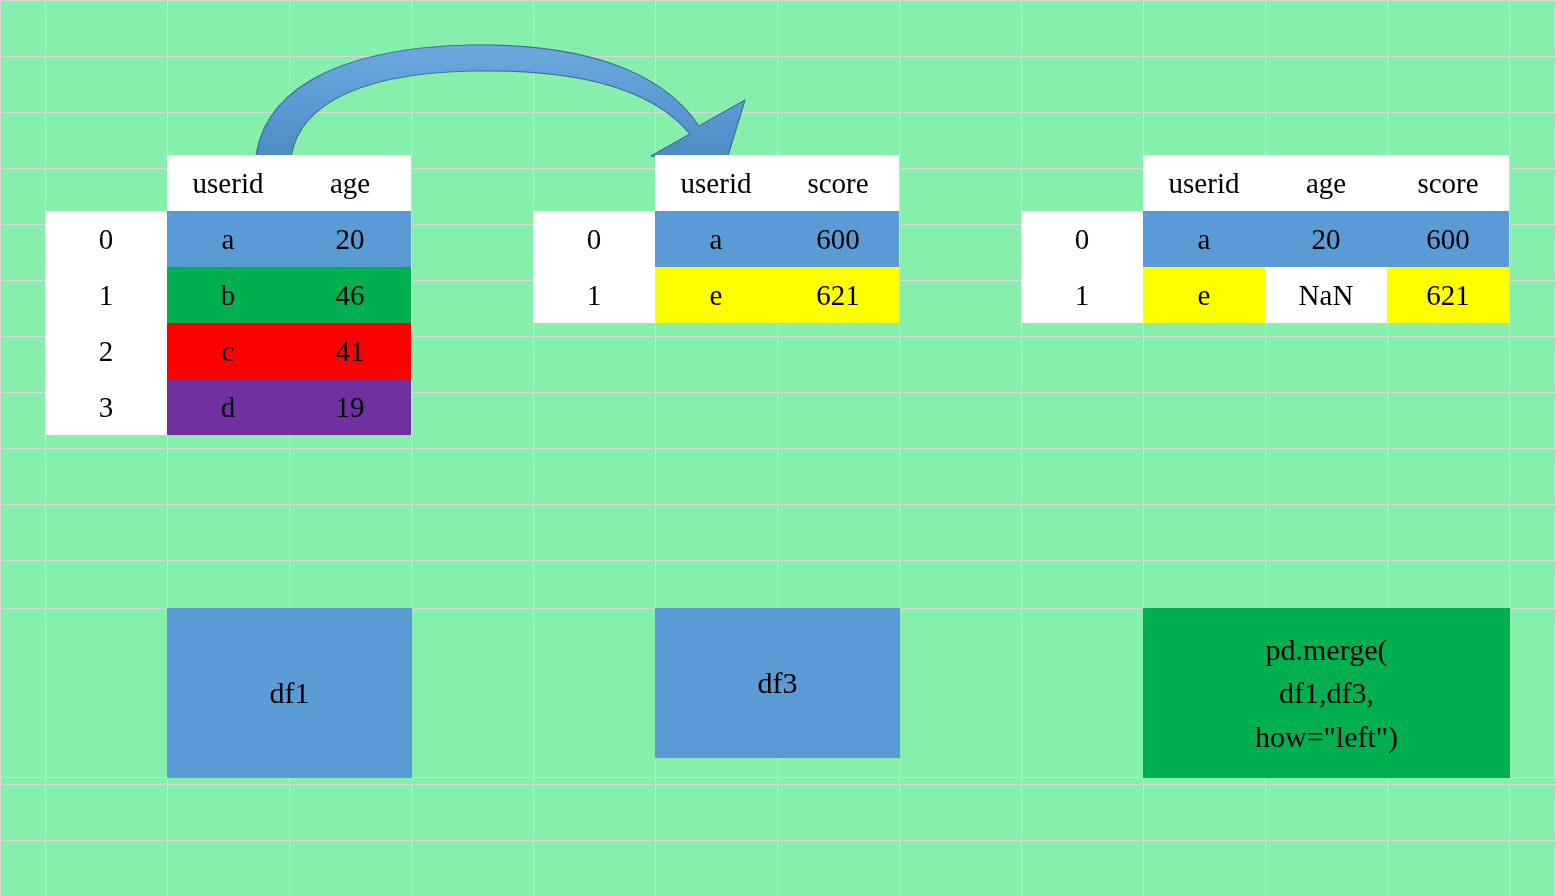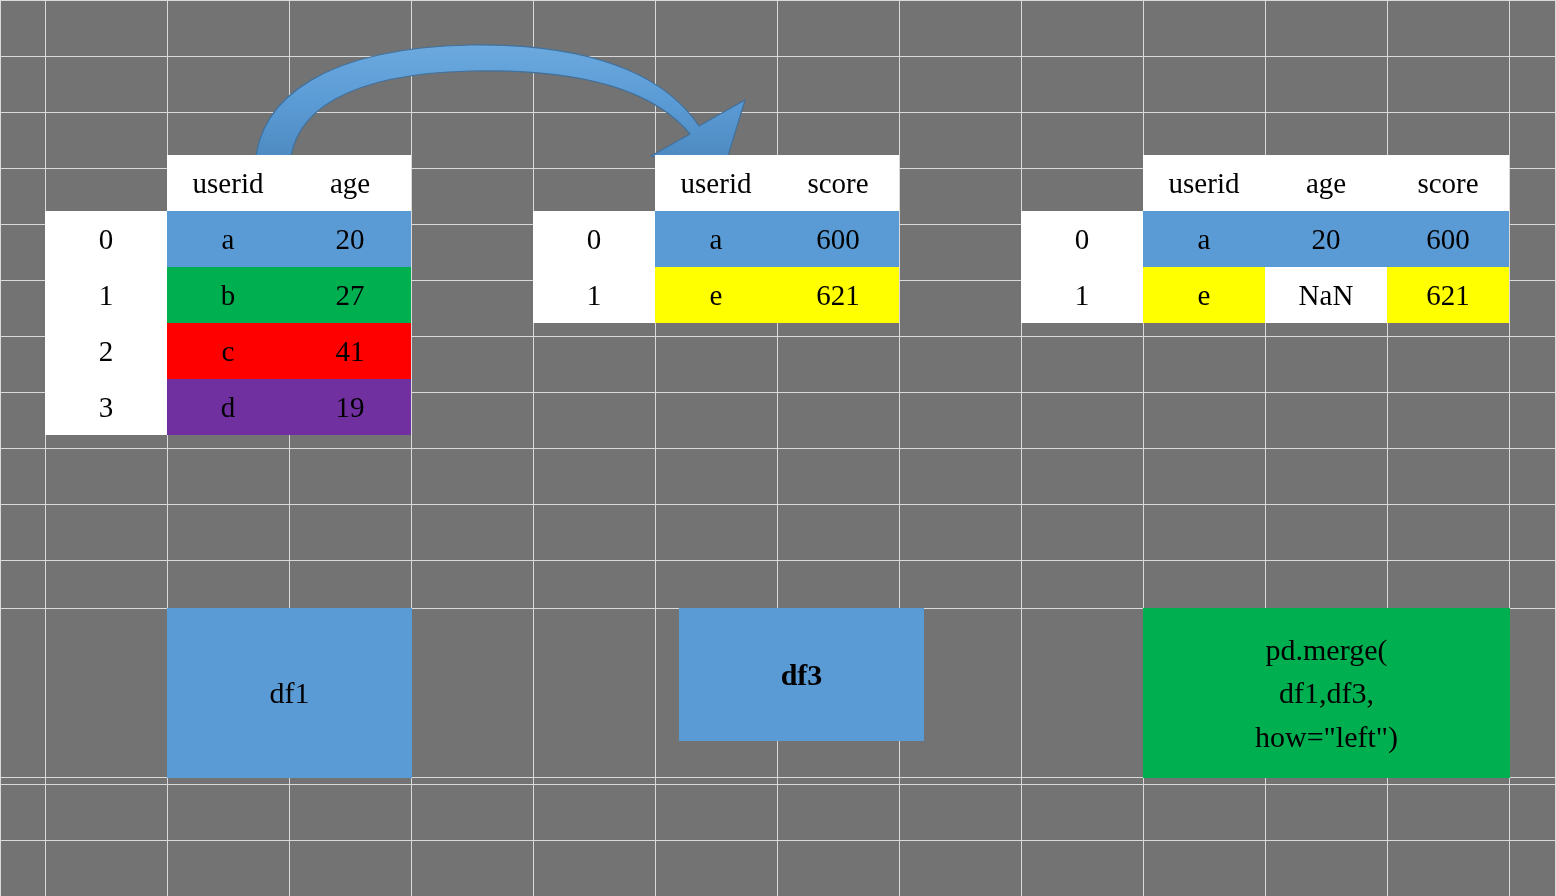--- a/index.html
+++ b/index.html
@@ -7,21 +7,21 @@
     padding: 0;
     background: #ffffff;
   }
   body {
     font-family: "Liberation Serif", "DejaVu Serif", serif;
   }
   #canvas {
     position: relative;
     width: 1556px;
     height: 896px;
-    background: #737373;
+    background: #86efac;
     overflow: hidden;
   }
   
   #grid {
     position: absolute;
     inset: 0;
     z-index: 0;
   }
   .gridline-v, .gridline-h {
     position: absolute;
@@ -156,21 +156,21 @@
         <td class="data-cell hdr-cell">age</td>
       </tr>
       <tr>
         <td class="idx-col idx-cell">0</td>
         <td class="data-cell fill-blue">a</td>
         <td class="data-cell fill-blue">20</td>
       </tr>
       <tr>
         <td class="idx-col idx-cell">1</td>
         <td class="data-cell fill-green">b</td>
-        <td class="data-cell fill-green">27</td>
+        <td class="data-cell fill-green">46</td>
       </tr>
       <tr>
         <td class="idx-col idx-cell">2</td>
         <td class="data-cell fill-red">c</td>
         <td class="data-cell fill-red">41</td>
       </tr>
       <tr>
         <td class="idx-col idx-cell">3</td>
         <td class="data-cell fill-purple">d</td>
         <td class="data-cell fill-purple">19</td>
@@ -221,19 +221,19 @@
         <td class="data-cell fill-yellow">e</td>
         <td class="data-cell fill-white">NaN</td>
         <td class="data-cell fill-yellow">621</td>
       </tr>
     </tbody>
       </table>
   </div>
 
   <div class="label-box box-blue" style="left:167px; top:608px; width:245px; height:170px;">df1</div>
 
-  <div class="label-box box-blue" style="left:679px; top:608px; width:245px; height:133px;font-weight:bold;">df3</div>
+  <div class="label-box box-blue" style="left:655px; top:608px; width:245px; height:150px;">df3</div>
 
   <div class="label-box box-green" style="left:1143px; top:608px; width:367px; height:170px;">pd.merge(
 df1,df3,
 how="left")</div>
 
 </div>
 
 </body></html>

